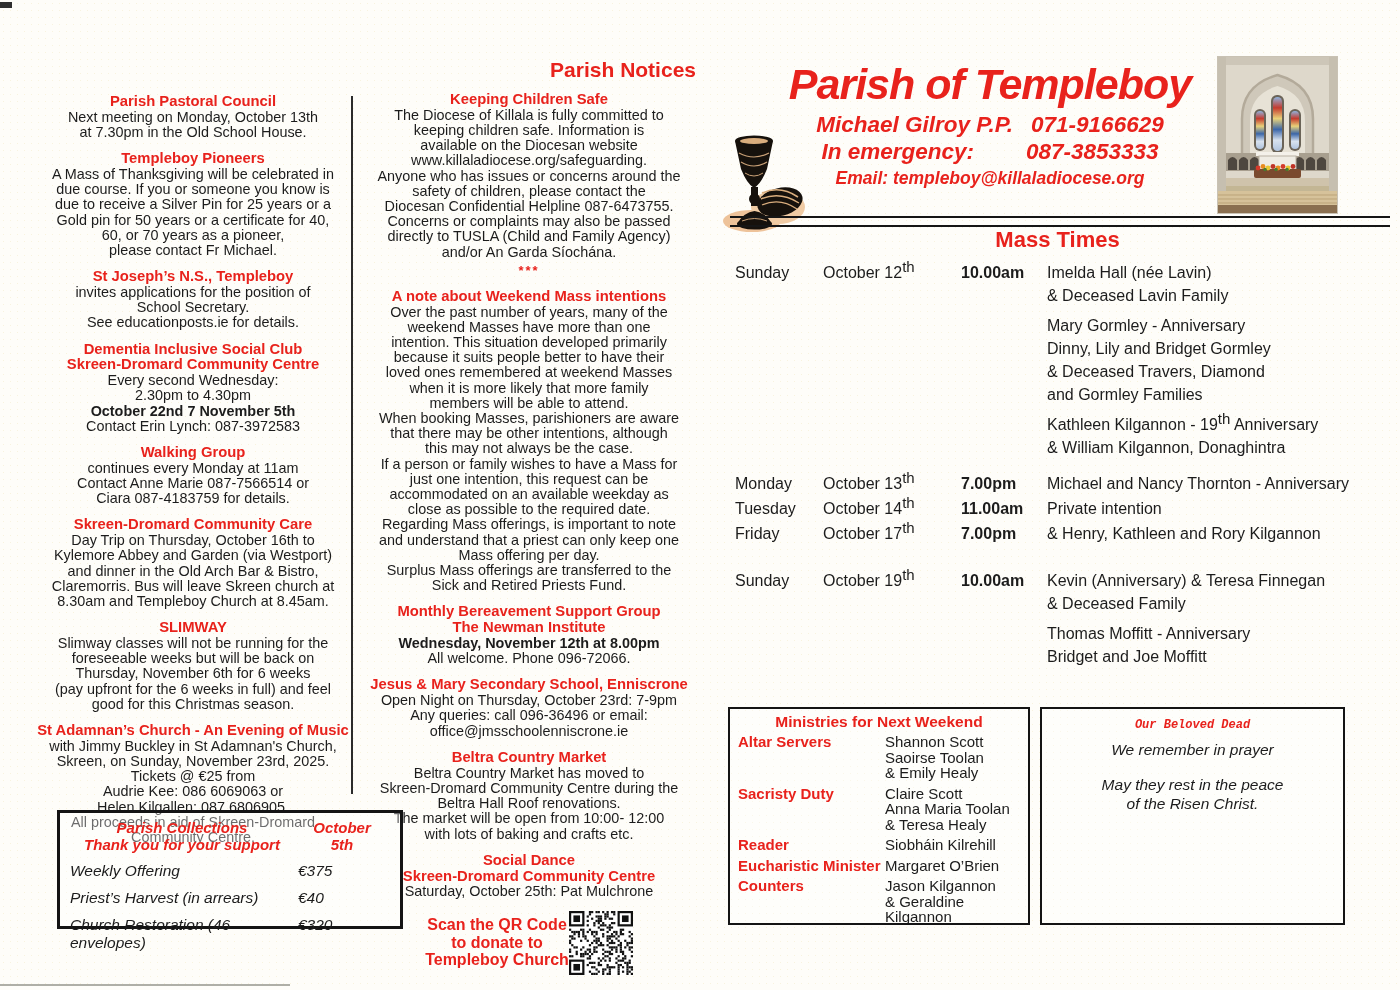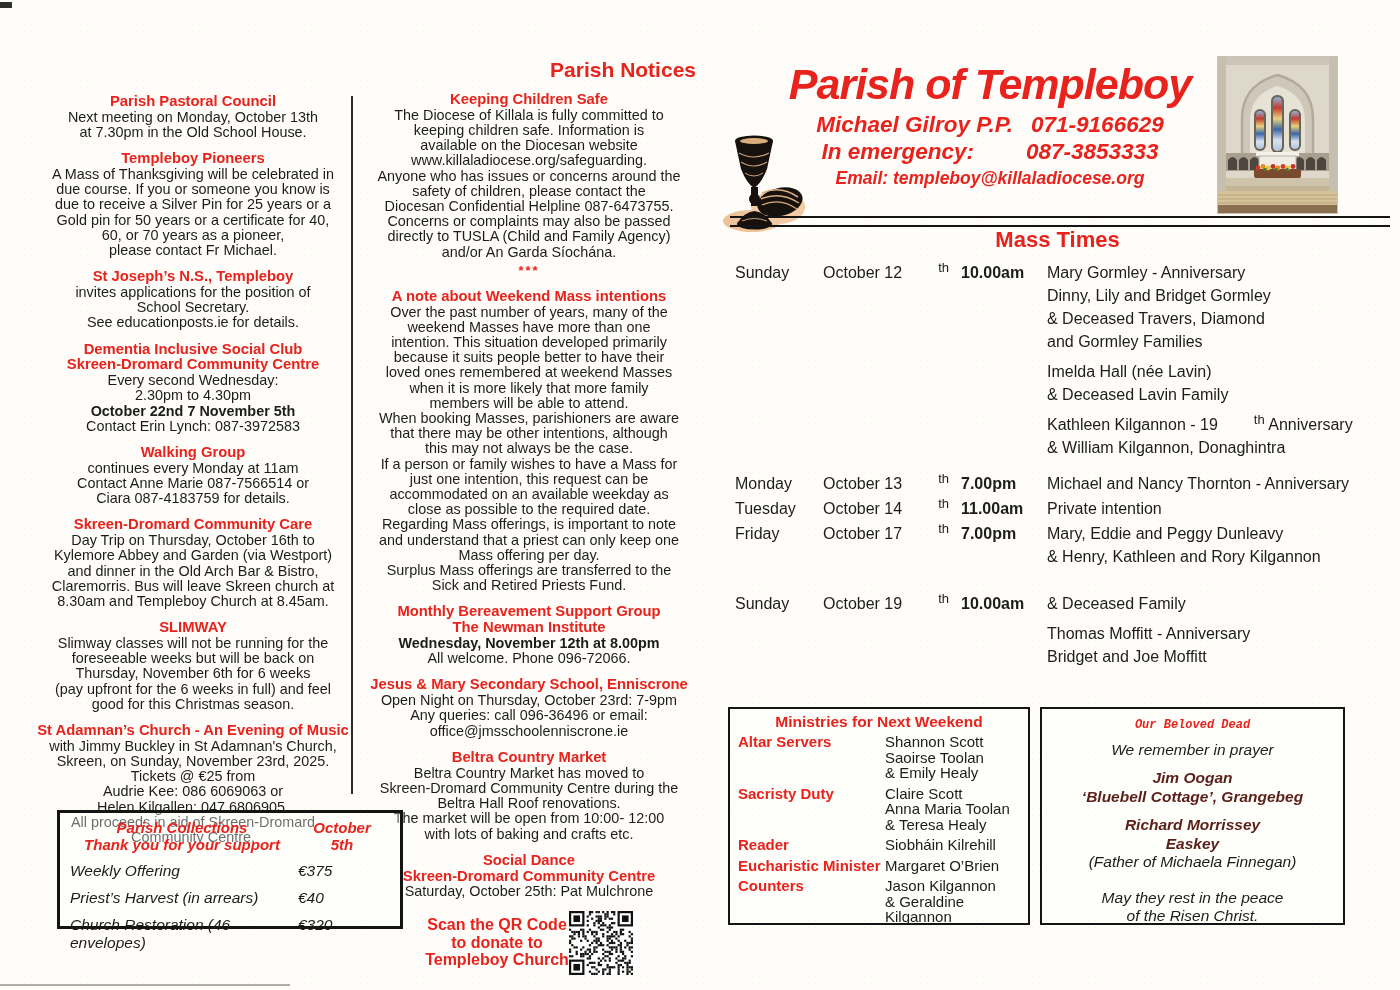--- a/index.html
+++ b/index.html
@@ -50,21 +50,21 @@
   
   .mass-title{position:absolute;left:720px;top:227px;width:675px;text-align:center;
         color:var(--red);font-weight:bold;font-size:22px;}
   #mass-rows{position:absolute;left:735px;top:261px;width:658px;}
   .mass-row{display:grid;grid-template-columns:88px 138px 86px 1fr;font-size:16px;line-height:23px;}
   .mass-row + .mass-row{margin-top:2px;}
   .mass-row.gap-sm{margin-top:13px;}
   .mass-row.gap-lg{margin-top:24px;}
   .mr-time{font-weight:bold;}
   .int-para + .int-para{margin-top:7px;}
-  .sup{vertical-align:super;font-size:13px;line-height:0;margin-left:36px;}
+  .sup{vertical-align:super;font-size:15px;line-height:0;}
 
   
   .minis{position:absolute;left:728px;top:707px;width:302px;height:218px;border:2.5px solid #141414;
         box-sizing:border-box;padding:4px 8px;overflow:hidden;background:rgba(255,255,255,.35);}
   .minis-title{text-align:center;color:var(--red);font-weight:bold;font-size:15.5px;margin-bottom:3px;}
   .min-item{display:grid;grid-template-columns:147px 1fr;margin-bottom:5px;font-size:15px;line-height:15.5px;}
   .min-role{color:var(--red);font-weight:bold;text-align:left;}
   .min-names{text-align:left;}
 
   .beloved{position:absolute;left:1040px;top:707px;width:305px;height:218px;border:2.5px solid #141414;
@@ -171,21 +171,21 @@
       </div>
       <div class="notice-sec">
         <div class="sec-head">
           <div>St Adamnan’s Church - An Evening of Music</div>
         </div>
         <div class="sec-body">
           <div>with Jimmy Buckley in St Adamnan's Church,</div>
           <div>Skreen, on Sunday, November 23rd, 2025.</div>
           <div>Tickets @ €25 from</div>
           <div>Audrie Kee: 086 6069063 or</div>
-          <div>Helen Kilgallen: 047 6806905.</div>
+          <div>Helen Kilgallen: 087 6806905.</div>
           <div>All proceeds in aid of Skreen-Dromard</div>
           <div>Community Centre.</div>
         </div>
       </div>
     </div>
   <div id="mid-sections">
       <div class="notice-sec">
         <div class="sec-head">
           <div>Keeping Children Safe</div>
         </div>
@@ -655,28 +655,28 @@
   <div class="dbl-rule"></div>
 
   <div class="mass-title">Mass Times</div>
   <div id="mass-rows">
       <div class="mass-row">
         <div class="mr-day">Sunday</div>
         <div class="mr-date"><span>October 12</span><span class="sup">th</span></div>
         <div class="mr-time">10.00am</div>
         <div class="mr-int">
           <div class="int-para">
+            <div class="il">Imelda Hall (née Lavin)</div>
+            <div class="il">&amp; Deceased Lavin Family</div>
+          </div>
+          <div class="int-para">
             <div class="il">Mary Gormley - Anniversary</div>
             <div class="il">Dinny, Lily and Bridget Gormley</div>
             <div class="il">&amp; Deceased Travers, Diamond</div>
             <div class="il">and Gormley Families</div>
-          </div>
-          <div class="int-para">
-            <div class="il">Imelda Hall (née Lavin)</div>
-            <div class="il">&amp; Deceased Lavin Family</div>
           </div>
           <div class="int-para">
             <div class="il"><span>Kathleen Kilgannon - 19</span><span class="sup">th</span><span> Anniversary</span></div>
             <div class="il">&amp; William Kilgannon, Donaghintra</div>
           </div>
         </div>
       </div>
       <div class="mass-row gap-sm">
         <div class="mr-day">Monday</div>
         <div class="mr-date"><span>October 13</span><span class="sup">th</span></div>
@@ -696,31 +696,31 @@
             <div class="il">Private intention</div>
           </div>
         </div>
       </div>
       <div class="mass-row">
         <div class="mr-day">Friday</div>
         <div class="mr-date"><span>October 17</span><span class="sup">th</span></div>
         <div class="mr-time">7.00pm</div>
         <div class="mr-int">
           <div class="int-para">
-            <div class="il">Mary, Eddie and Peggy Dunleavy</div>
             <div class="il">&amp; Henry, Kathleen and Rory Kilgannon</div>
           </div>
         </div>
       </div>
       <div class="mass-row gap-lg">
         <div class="mr-day">Sunday</div>
         <div class="mr-date"><span>October 19</span><span class="sup">th</span></div>
         <div class="mr-time">10.00am</div>
         <div class="mr-int">
           <div class="int-para">
+            <div class="il">Kevin (Anniversary) &amp; Teresa Finnegan</div>
             <div class="il">&amp; Deceased Family</div>
           </div>
           <div class="int-para">
             <div class="il">Thomas Moffitt - Anniversary</div>
             <div class="il">Bridget and Joe Moffitt</div>
           </div>
         </div>
       </div>
     </div>
 
@@ -771,29 +771,18 @@
             <div>Jason Kilgannon</div>
             <div>&amp; Geraldine Kilgannon</div>
           </div>
         </div>
       </div>
   </div>
 
   <div class="beloved">
     <div class="bel-title">Our Beloved Dead</div>
     <div class="bel-intro">We remember in prayer</div>
-    <div id="bel-entries">
-        <div class="bel-entry">
-          <div>Jim Oogan</div>
-          <div>‘Bluebell Cottage’, Grangebeg</div>
-        </div>
-        <div class="bel-entry">
-          <div>Richard Morrissey</div>
-          <div>Easkey</div>
-          <div class="bel-note">(Father of Michaela Finnegan)</div>
-        </div>
-      </div>
     <div class="bel-close">
       <div>May they rest in the peace</div>
       <div>of the Risen Christ.</div>
     </div>
   </div>
 </div>
 
 </body></html>

